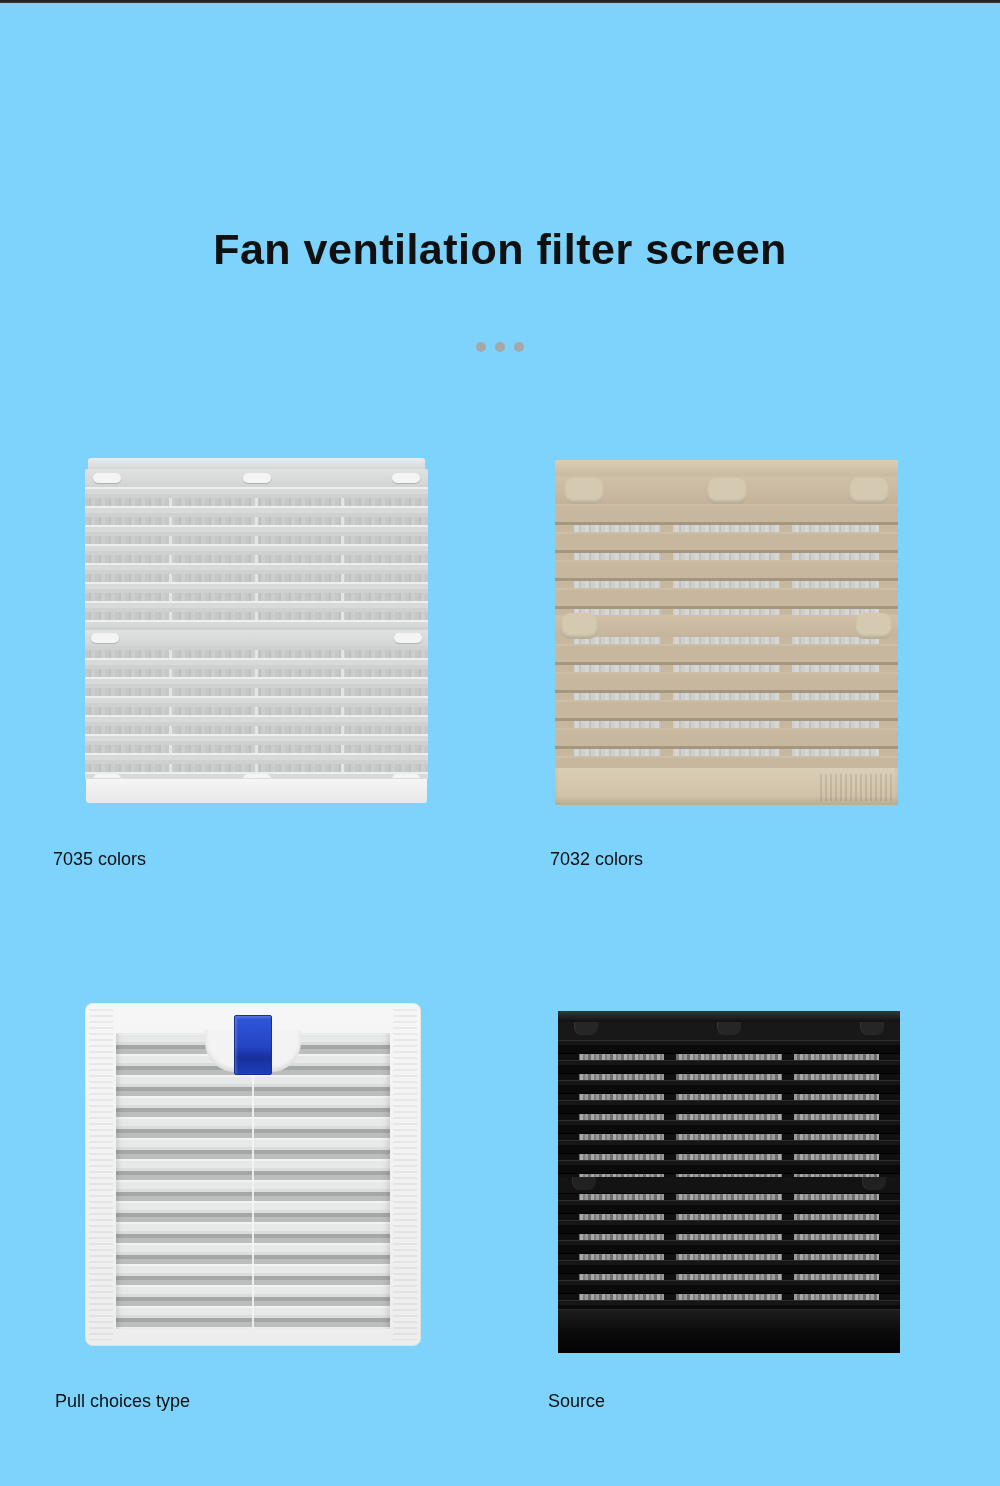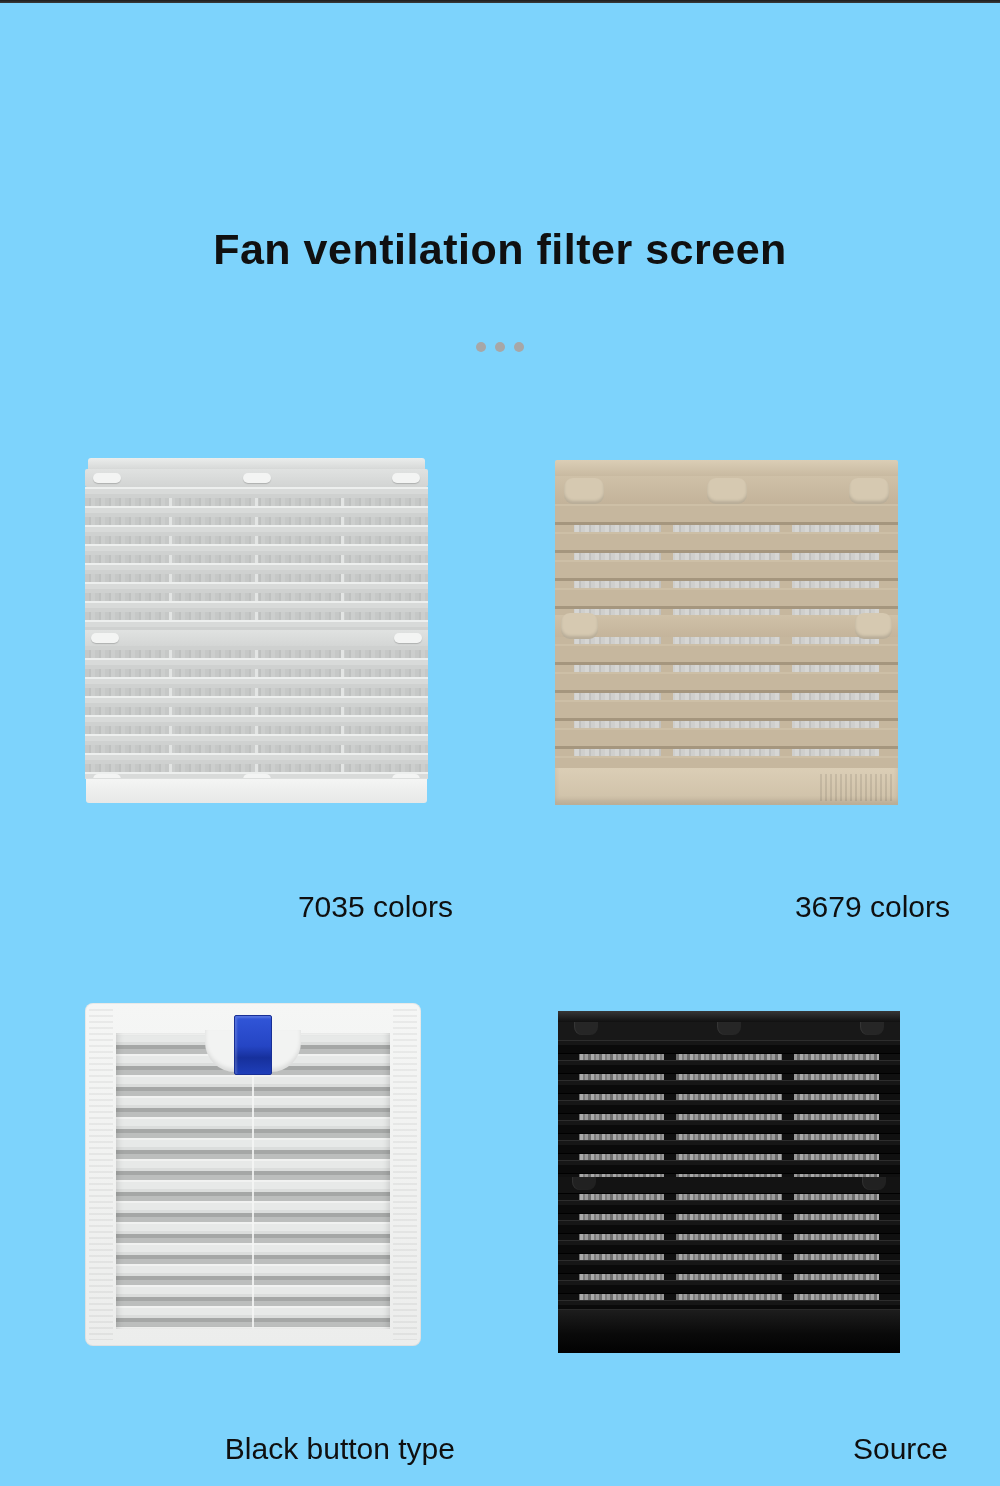--- a/index.html
+++ b/index.html
@@ -10,22 +10,22 @@
             background:linear-gradient(180deg,#1c1c1c,#3a3a3a);}
 
   .page-title{position:absolute;top:196px;left:0;right:0;text-align:center;
               font-size:43px;font-weight:700;letter-spacing:.5px;color:#101010;}
   .page-subtitle{position:absolute;top:288px;left:0;right:0;text-align:center;
                  font-size:17px;font-weight:700;color:#141414;}
   .dots{position:absolute;top:342px;left:0;right:0;display:flex;justify-content:center;gap:9px;}
   .dot{width:10px;height:10px;border-radius:50%;background:#a7a7a7;display:inline-block;}
 
   .product{position:absolute;}
-  .caption{position:absolute;width:400px;text-align:right;font-size:30px;
-           font-weight:400;color:#0f0f0f;line-height:26px;margin-top:48px;}
+  .caption{position:absolute;width:400px;text-align:left;font-size:18px;
+           font-weight:400;color:#0f0f0f;line-height:26px;}
 
   
   .pill{position:absolute;height:10px;width:28px;border-radius:5px;background:#f3f4f3;
         box-shadow:0 1px 1px rgba(0,0,0,.18);}
   .cap{position:absolute;left:0;right:0;}
 
   
   .p-7035{left:85px;top:458px;width:343px;height:345px;}
   .p-7035 .cap{top:0;height:12px;left:3px;right:3px;border-radius:3px 3px 0 0;
                background:linear-gradient(180deg,#ebedec,#d5d7d6);}
@@ -165,17 +165,17 @@
     </div>
     <div class="louvers"></div>
     <div class="mid-band">
       <span class="bump" style="left:14px;"></span>
       <span class="bump" style="right:14px;"></span>
     </div>
     <div class="base"></div>
   </div>
 
   <div class="caption" style="left:53px;top:846px;">7035 colors</div>
-  <div class="caption" style="left:550px;top:846px;">3679 colors</div>
-  <div class="caption" style="left:55px;top:1388px;">Black button type</div>
+  <div class="caption" style="left:550px;top:846px;">7032 colors</div>
+  <div class="caption" style="left:55px;top:1388px;">Pull choices type</div>
   <div class="caption" style="left:548px;top:1388px;">Source</div>
 
 </div>
 
 </body></html>

